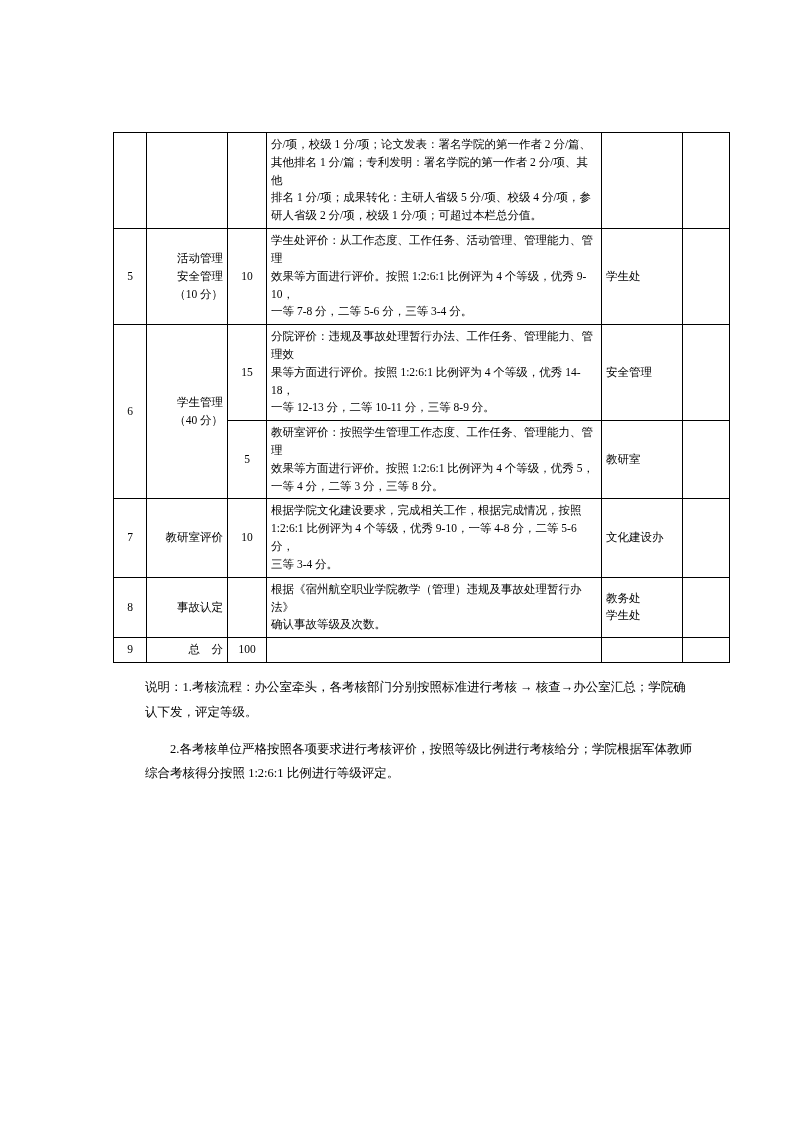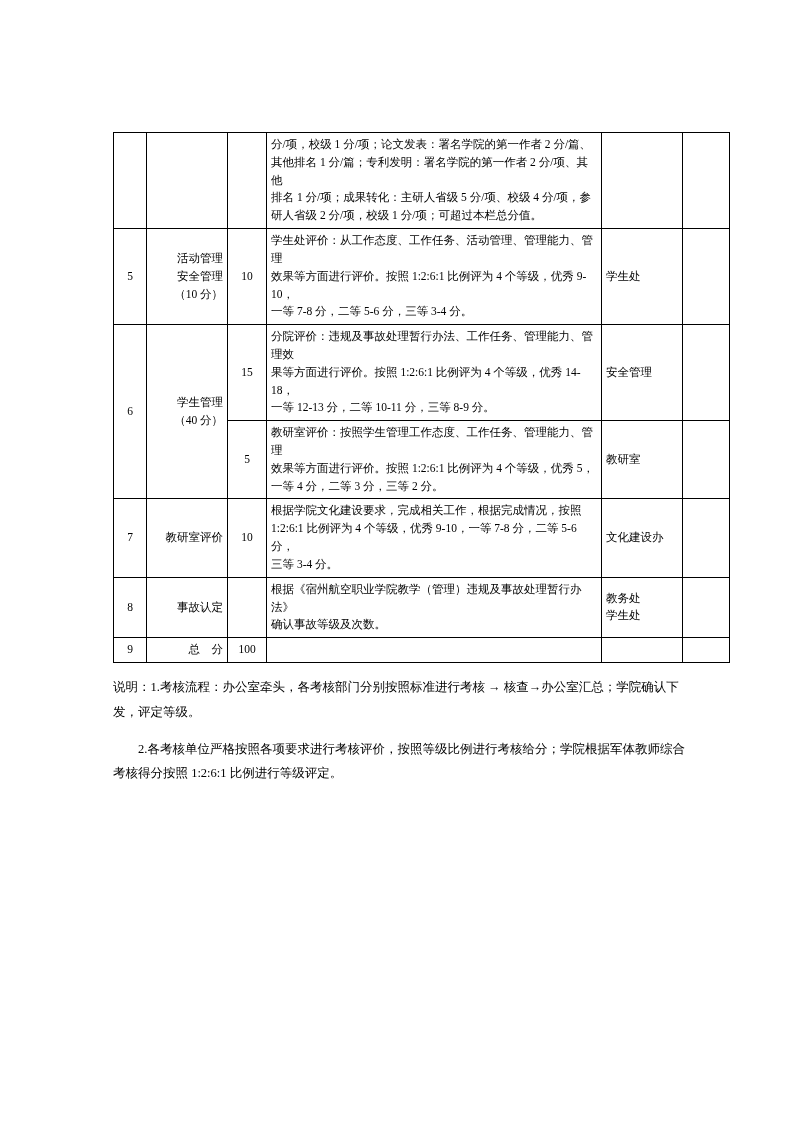--- a/index.html
+++ b/index.html
@@ -66,20 +66,21 @@
   .desc-line {
     display: block;
   }
   .dept-line {
     display: block;
   }
   .notes {
     margin-top: 11px;
     font-size: 12.5px;
     line-height: 1.95;
+    margin-left: 32px;
   }
   .note-1 {
     text-indent: 0;
   }
   .note-2 {
     text-indent: 25px;
   }
 </style>
 </head>
 <body>
@@ -135,33 +136,33 @@
           </td>
           <td class="c-dept">安全管理</td>
           <td class="c-last"></td>
         </tr>
 
         <tr>
           <td class="c-score">5</td>
           <td class="c-desc">
             <span class="desc-line">教研室评价：按照学生管理工作态度、工作任务、管理能力、管理</span>
             <span class="desc-line">效果等方面进行评价。按照 1:2:6:1 比例评为 4 个等级，优秀 5，</span>
-            <span class="desc-line">一等 4 分，二等 3 分，三等 2 分。</span>
+            <span class="desc-line">一等 4 分，二等 3 分，三等 8 分。</span>
           </td>
           <td class="c-dept">教研室</td>
           <td class="c-last"></td>
         </tr>
 
         <tr>
           <td class="c-no">7</td>
           <td class="c-item">教研室评价</td>
           <td class="c-score">10</td>
           <td class="c-desc">
             <span class="desc-line">根据学院文化建设要求，完成相关工作，根据完成情况，按照</span>
-            <span class="desc-line">1:2:6:1 比例评为 4 个等级，优秀 9-10，一等 7-8 分，二等 5-6 分，</span>
+            <span class="desc-line">1:2:6:1 比例评为 4 个等级，优秀 9-10，一等 4-8 分，二等 5-6 分，</span>
             <span class="desc-line">三等 3-4 分。</span>
           </td>
           <td class="c-dept">文化建设办</td>
           <td class="c-last"></td>
         </tr>
 
         <tr>
           <td class="c-no">8</td>
           <td class="c-item">事故认定</td>
           <td class="c-score"></td>

